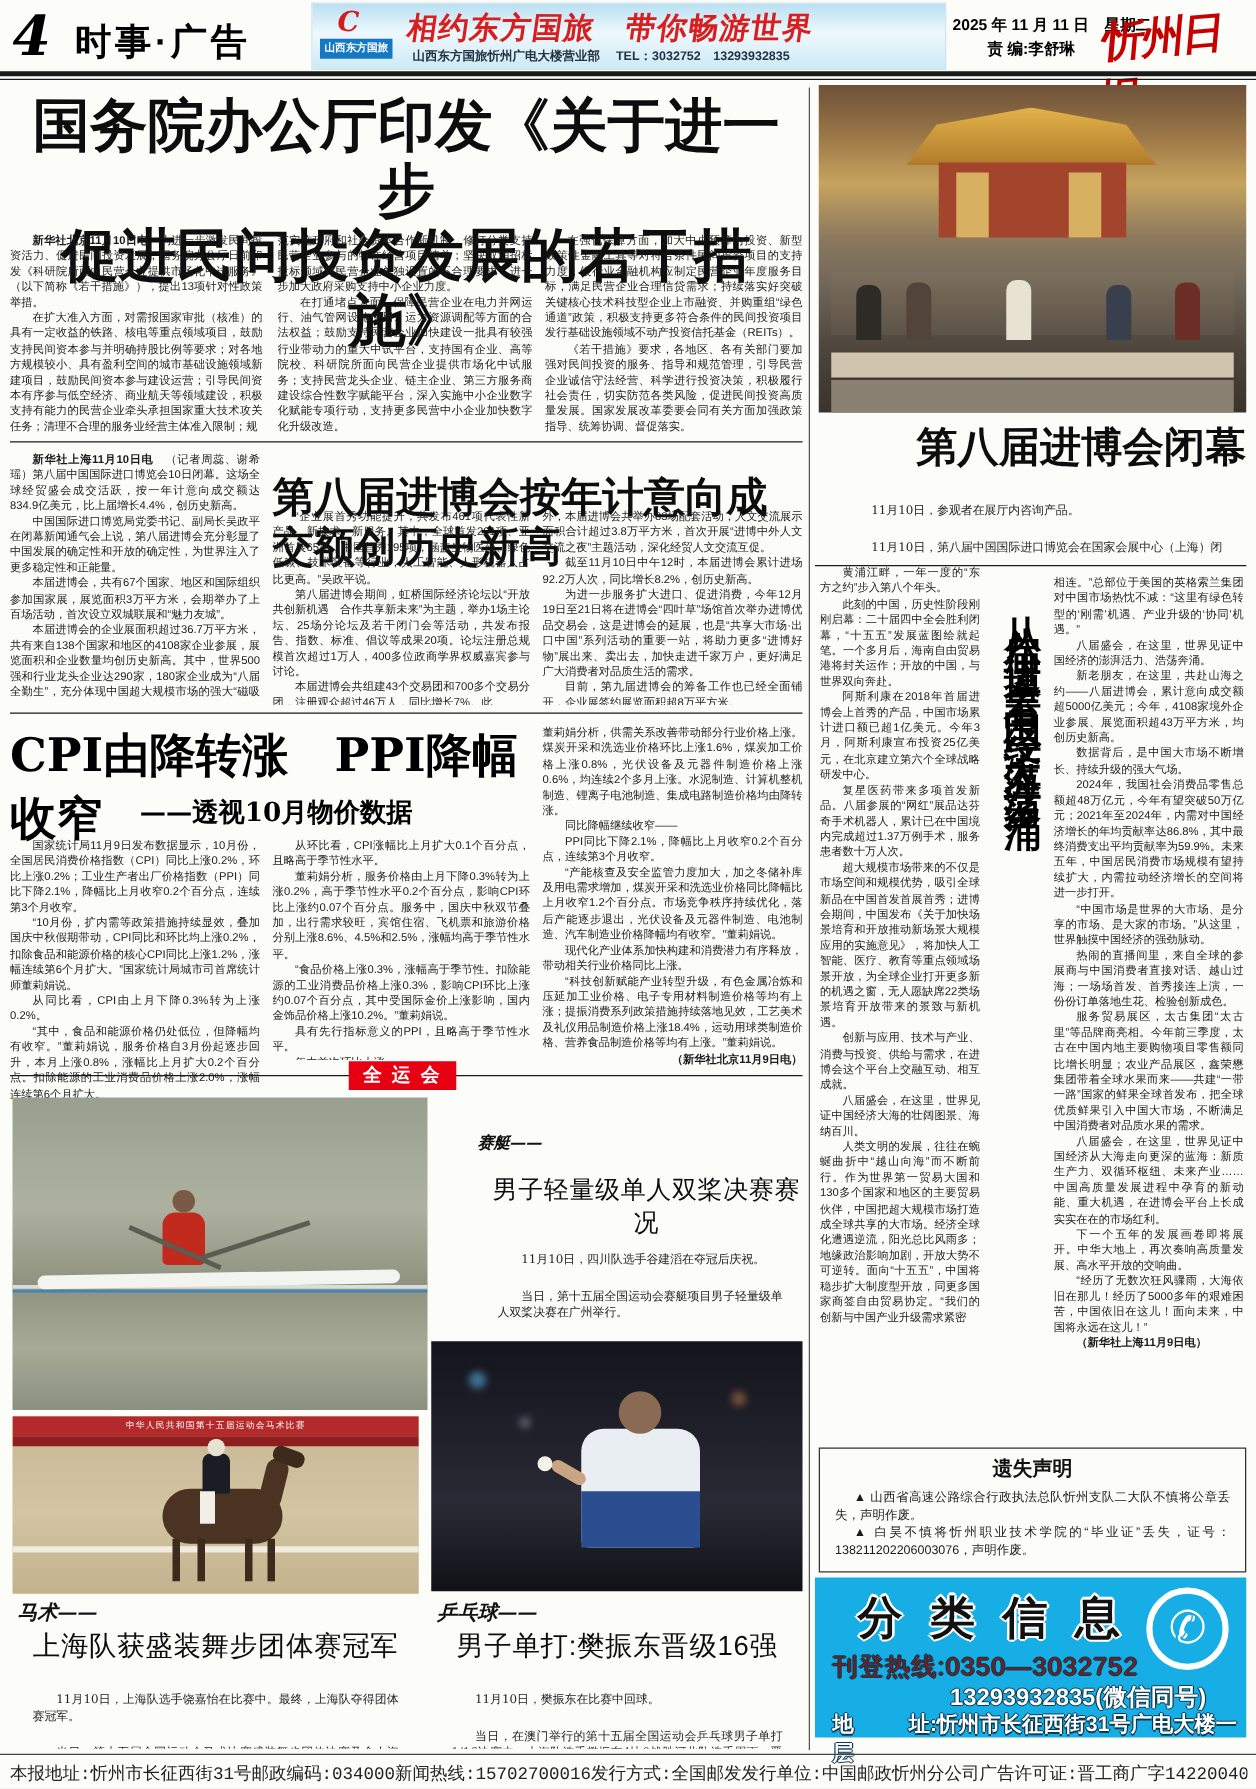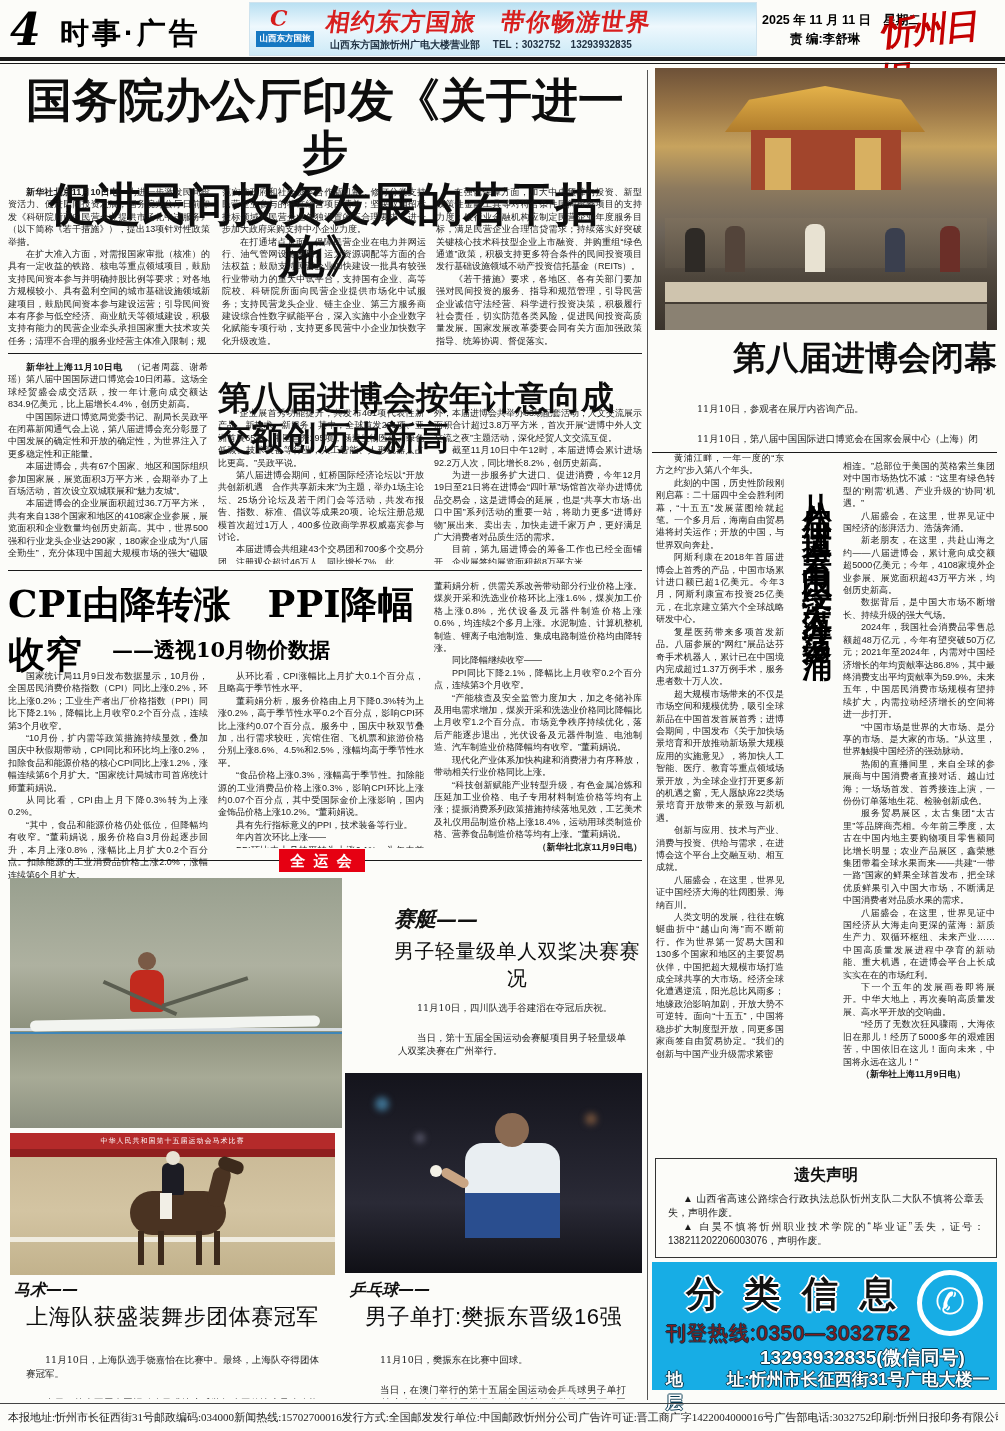--- a/index.html
+++ b/index.html
@@ -108,21 +108,21 @@
   <div class="bt" style="left:8px;top:670px;width:200px;height:220px">
     <p>国家统计局11月9日发布数据显示，10月份，全国居民消费价格指数（CPI）同比上涨0.2%，环比上涨0.2%；工业生产者出厂价格指数（PPI）同比下降2.1%，降幅比上月收窄0.2个百分点，连续第3个月收窄。</p>
     <p>“10月份，扩内需等政策措施持续显效，叠加国庆中秋假期带动，CPI同比和环比均上涨0.2%，扣除食品和能源价格的核心CPI同比上涨1.2%，涨幅连续第6个月扩大。”国家统计局城市司首席统计师董莉娟说。</p>
     <p>从同比看，CPI由上月下降0.3%转为上涨0.2%。</p>
     <p>“其中，食品和能源价格仍处低位，但降幅均有收窄。”董莉娟说，服务价格自3月份起逐步回升，本月上涨0.8%，涨幅比上月扩大0.2个百分点。扣除能源的工业消费品价格上涨2.0%，涨幅连续第6个月扩大。</p>
   </div>
   <div class="bt" style="left:218px;top:670px;width:206px;height:178px">
     <p>从环比看，CPI涨幅比上月扩大0.1个百分点，且略高于季节性水平。</p>
     <p>董莉娟分析，服务价格由上月下降0.3%转为上涨0.2%，高于季节性水平0.2个百分点，影响CPI环比上涨约0.07个百分点。服务中，国庆中秋双节叠加，出行需求较旺，宾馆住宿、飞机票和旅游价格分别上涨8.6%、4.5%和2.5%，涨幅均高于季节性水平。</p>
     <p>“食品价格上涨0.3%，涨幅高于季节性。扣除能源的工业消费品价格上涨0.3%，影响CPI环比上涨约0.07个百分点，其中受国际金价上涨影响，国内金饰品价格上涨10.2%。”董莉娟说。</p>
-    <p>具有先行指标意义的PPI，技术装备等行业。</p>
+    <p>具有先行指标意义的PPI，且略高于季节性水平。</p>
     <p>年内首次环比上涨——</p>
     <p>PPI环比由上月持平转为上涨0.1%，为年内首次上涨。</p>
   </div>
   <div class="bt" style="left:434px;top:580px;width:208px;height:308px">
     <p class="ni">董莉娟分析，供需关系改善带动部分行业价格上涨。煤炭开采和洗选业价格环比上涨1.6%，煤炭加工价格上涨0.8%，光伏设备及元器件制造价格上涨0.6%，均连续2个多月上涨。水泥制造、计算机整机制造、锂离子电池制造、集成电路制造价格均由降转涨。</p>
     <p>同比降幅继续收窄——</p>
     <p>PPI同比下降2.1%，降幅比上月收窄0.2个百分点，连续第3个月收窄。</p>
     <p>“产能核查及安全监管力度加大，加之冬储补库及用电需求增加，煤炭开采和洗选业价格同比降幅比上月收窄1.2个百分点。市场竞争秩序持续优化，落后产能逐步退出，光伏设备及元器件制造、电池制造、汽车制造业价格降幅均有收窄。”董莉娟说。</p>
     <p>现代化产业体系加快构建和消费潜力有序释放，带动相关行业价格同比上涨。</p>
     <p>“科技创新赋能产业转型升级，有色金属冶炼和压延加工业价格、电子专用材料制造价格等均有上涨；提振消费系列政策措施持续落地见效，工艺美术及礼仪用品制造价格上涨18.4%，运动用球类制造价格、营养食品制造价格等均有上涨。”董莉娟说。</p>
@@ -137,21 +137,21 @@
        background:linear-gradient(180deg,#99a08f 0%,#aeb1a0 35%,#8e927e 60%,#a7aa96 80%,#8c9080 100%)">
     <div style="left:0;top:150px;width:332px;height:3px;background:#d8dde0"></div>
     <div style="left:0;top:154px;width:332px;height:2px;background:#3f86b8"></div>
     <div style="left:20px;top:140px;width:290px;height:11px;background:#f2f4f0;border-radius:6px;transform:rotate(-1deg)"></div>
     <div style="left:120px;top:92px;width:34px;height:42px;background:#c22a1e;border-radius:10px 10px 4px 4px"></div>
     <div style="left:128px;top:74px;width:18px;height:18px;background:#7a5a46;border-radius:50%"></div>
     <div style="left:90px;top:118px;width:80px;height:4px;background:#5a5d50;transform:rotate(24deg)"></div>
     <div style="left:150px;top:112px;width:90px;height:4px;background:#5a5d50;transform:rotate(-18deg)"></div>
   </div>
 
-  <div class="caplabel" style="left:394px;top:905px;font-size:21px">赛艇——</div>
+  <div class="caplabel" style="left:382px;top:905px;font-size:13px">赛艇——</div>
   <div class="sporthl" style="left:392px;top:938px;width:250px;font-size:20px;text-align:center">男子轻量级单人双桨决赛赛况</div>
   <div class="cap" style="left:382px;top:985px;width:260px;height:80px">
     <p>11月10日，四川队选手谷建滔在夺冠后庆祝。</p>
     <p>当日，第十五届全国运动会赛艇项目男子轻量级单人双桨决赛在广州举行。</p>
     <p class="byline">新华社记者 潘昱龙 摄</p>
   </div>
 
   <div class="ph" style="left:345px;top:1073px;width:297px;height:200px;
        background:linear-gradient(180deg,#14141c 0%,#23232e 45%,#2a2a36 65%,#101016 100%)">
     <div style="left:30px;top:24px;width:14px;height:14px;background:#3d6f8e;border-radius:50%;filter:blur(3px)"></div>
@@ -268,21 +268,21 @@
          color:#fff;font-size:36px;line-height:54px;text-align:center">✆</div>
     <div class="outline-b" style="position:absolute;left:14px;top:58px;font-size:20px;font-weight:400;color:#7f1d1d;letter-spacing:1px">刊登热线:0350—3032752</div>
     <div class="outline-b" style="position:absolute;left:108px;top:83px;font-size:19px;font-weight:900;color:#fff">13293932835(微信同号)</div>
     <div class="outline-b" style="position:absolute;left:14px;top:106px;font-size:17px;font-weight:900;color:#fff">
       <span>地</span><span style="display:inline-block;width:44px"></span><span>址:忻州市长征西街31号广电大楼一层</span>
     </div>
   </div>
 
   <div class="rule" style="left:0;top:1403px;width:1005px;height:1px;background:#444"></div>
   <div class="abs" style="left:8px;top:1410px;width:990px;display:flex;justify-content:space-between;
-       font-size:11px;color:#222;white-space:nowrap;overflow:hidden;font-family:Liberation Serif, serif">
+       font-size:14px;color:#222;white-space:nowrap;overflow:hidden;font-family:Liberation Mono, monospace">
     <span>本报地址:忻州市长征西街31号</span>
     <span>邮政编码:034000</span>
     <span>新闻热线:15702700016</span>
     <span>发行方式:全国邮发</span>
     <span>发行单位:中国邮政忻州分公司</span>
     <span>广告许可证:晋工商广字1422004000016号</span>
     <span>广告部电话:3032752</span>
     <span>印刷:忻州日报印务有限公司</span>
     <span>每月报价32元</span>
   </div>

